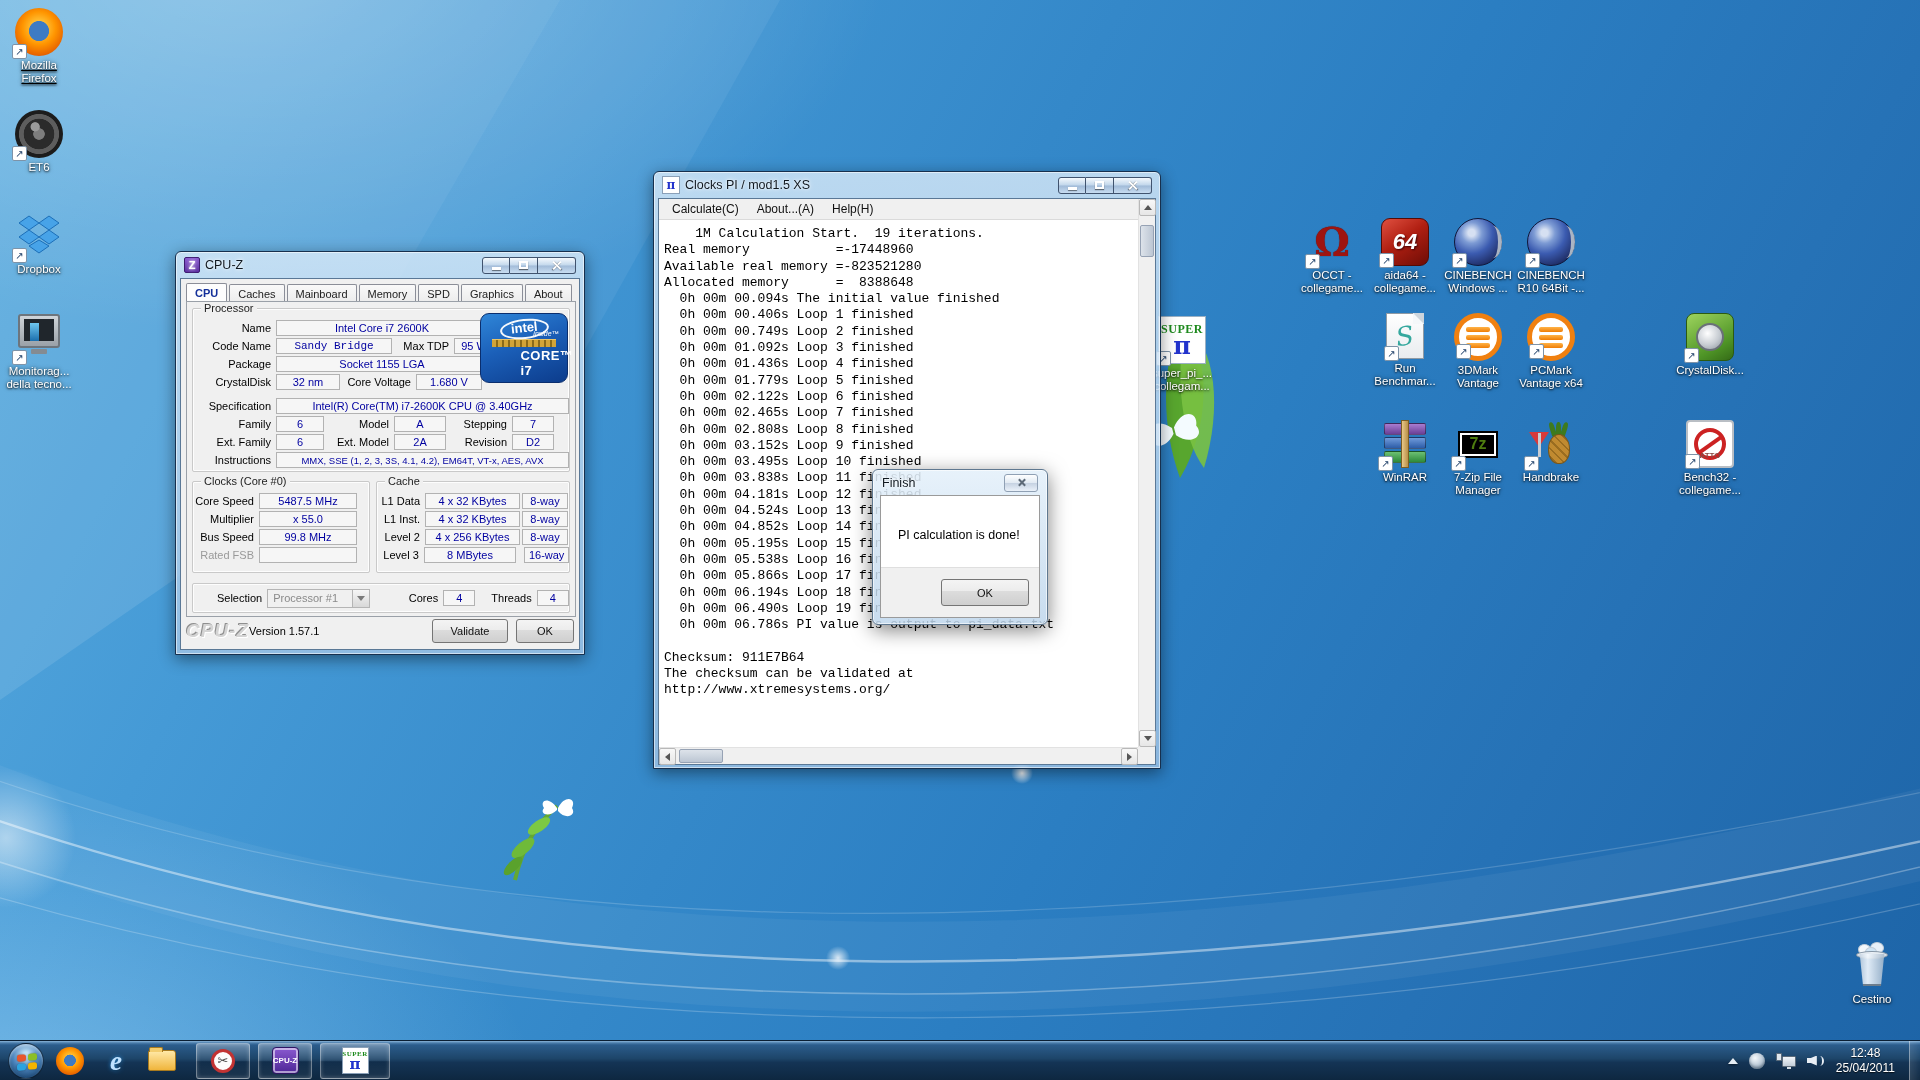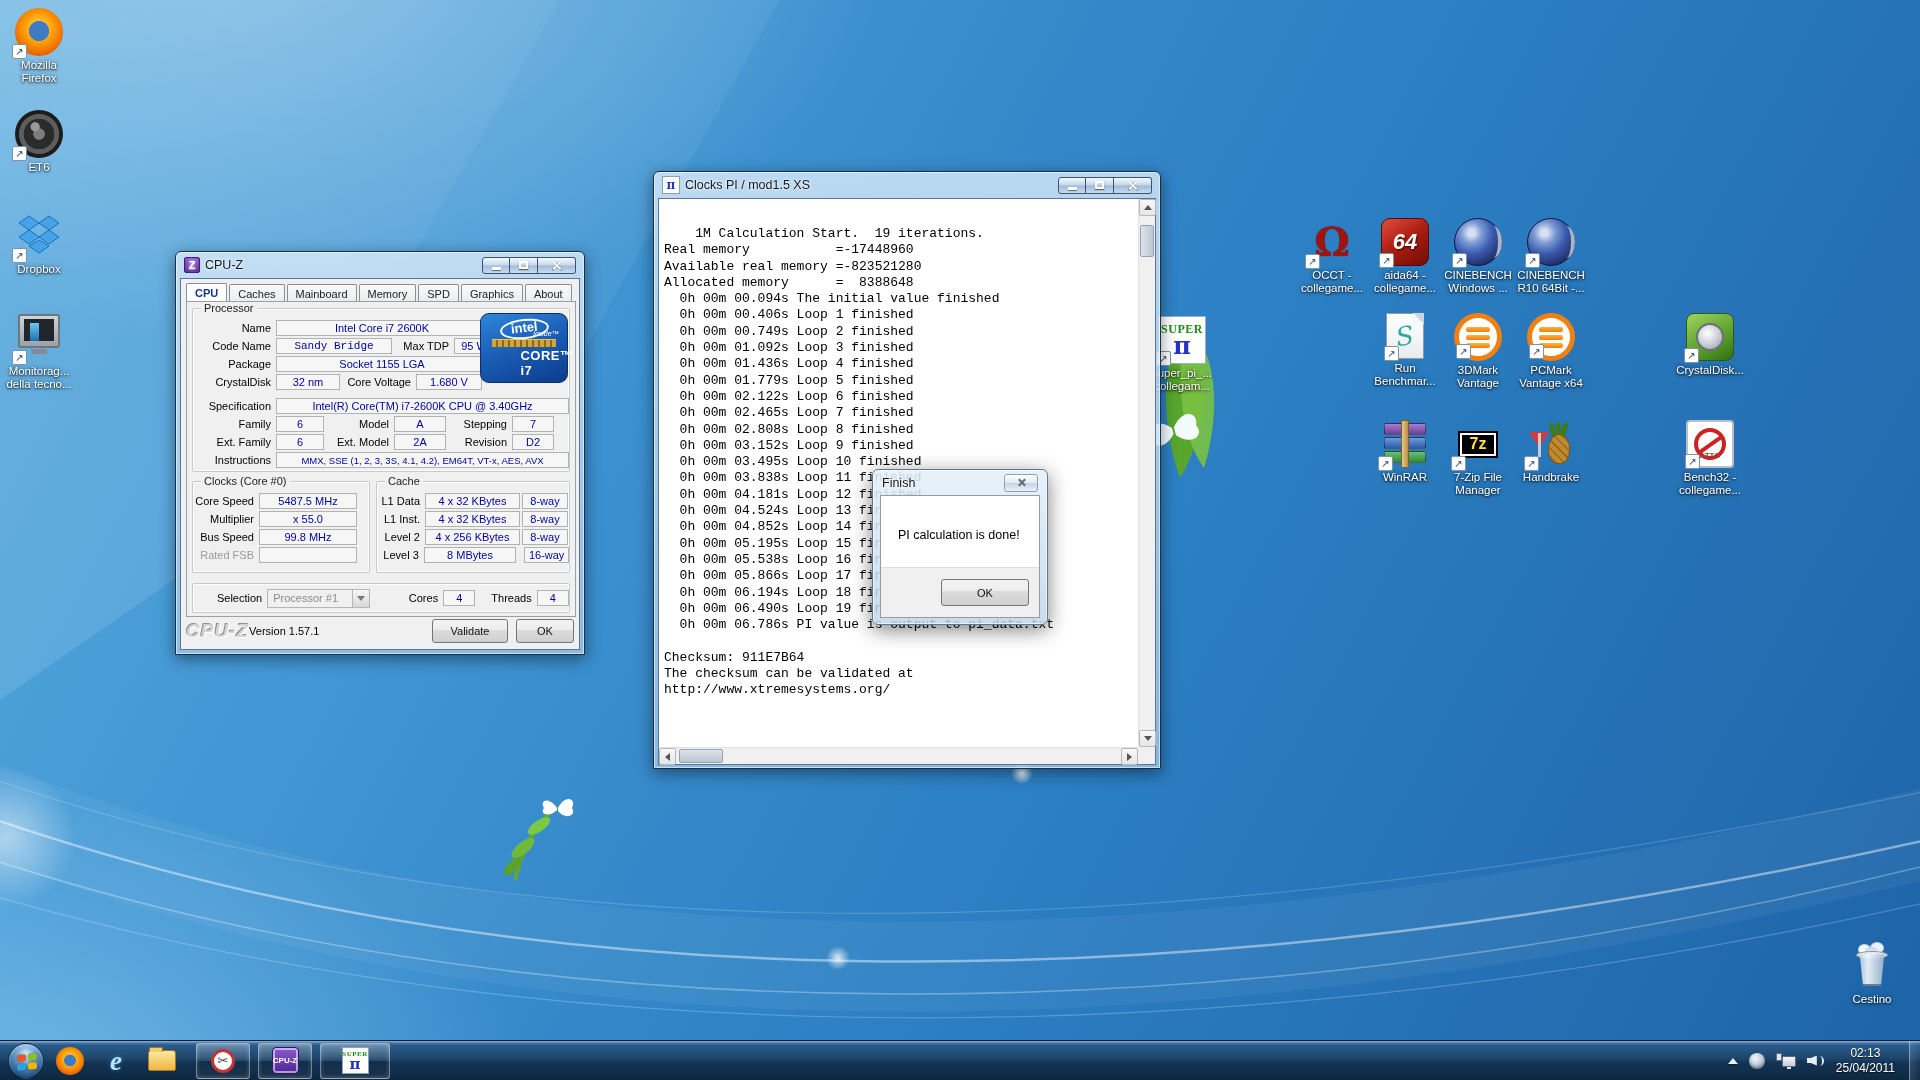--- a/index.html
+++ b/index.html
@@ -60,21 +60,21 @@
     background:radial-gradient(circle at 40% 35%, #ffffff, #c7ccd2 55%, #8b939b); border:2px solid #6a7078; }
   .icon-winrar { position:relative; }
   .book { position:absolute; left:3px; width:42px; height:12px; border-radius:2px; border:1px solid rgba(0,0,0,.4); }
   .book1 { top:3px;  background:linear-gradient(#a87cd0,#6a3f96); }
   .book2 { top:17px; background:linear-gradient(#6f9ada,#2d5da8); }
   .book3 { top:31px; background:linear-gradient(#6cc072,#2e8a3a); }
   .strap { position:absolute; left:20px; top:0; width:8px; height:48px; background:linear-gradient(90deg,#e8c88a,#b98f46);
            border:1px solid #7d5e24; }
   .icon-7z { display:flex; align-items:center; justify-content:center; }
   .sevenz-box { width:40px; height:27px; background:#000; border:2px solid #000; box-shadow:inset 0 0 0 2px #fff;
-    display:flex; align-items:center; justify-content:center; color:#fde047; font-weight:bold; font-size:16px; }
+    display:flex; align-items:center; justify-content:center; color:#4d7c0f; font-weight:bold; font-size:16px; }
   .icon-handbrake { position:relative; }
   .pine-body { position:absolute; right:5px; top:14px; width:22px; height:30px; border-radius:50% 50% 46% 46%;
     background:repeating-linear-gradient(45deg,#c08a30 0 4px,#9a6d20 4px 6px); border:1px solid #7a571a; }
   .pine-leaf { position:absolute; width:5px; height:14px; background:#3e7a1e; border-radius:40% 40% 0 0; top:2px; }
   .pl1 { right:20px; transform:rotate(-18deg); } .pl2 { right:14px; } .pl3 { right:8px; transform:rotate(18deg); }
   .cocktail { position:absolute; left:2px; top:12px; width:0; height:0;
     border-left:10px solid transparent; border-right:10px solid transparent; border-top:15px solid #d83a3a; }
   .cocktail::after { content:""; position:absolute; left:-1.5px; top:-14px; width:3px; height:24px; background:#c9cdd2; }
   .icon-atto { background:#fff; border:2px solid #b9bec4; border-radius:4px; display:flex; align-items:center; justify-content:center; position:relative; }
   .atto-circle { width:32px; height:32px; border:4px solid #cc2222; border-radius:50%; position:relative; }
@@ -287,21 +287,21 @@
       <ellipse cx="18" cy="48" rx="14" ry="6" fill="#6fba39" transform="rotate(-40 18 48)"></ellipse>
       <ellipse cx="34" cy="26" rx="13" ry="5.5" fill="#7cc943" transform="rotate(-35 34 26)"></ellipse>
       <ellipse cx="8" cy="66" rx="12" ry="5" fill="#5aa22c" transform="rotate(-45 8 66)"></ellipse>
       <g transform="translate(52,2)" fill="#ffffff">
         <path d="M0,6 C-8,-6 -18,-2 -13,6 C-18,12 -8,16 0,8 Z"></path>
         <path d="M1,6 C8,-8 20,-4 15,6 C20,14 8,18 1,9 Z"></path>
       </g>
     </g>
   </svg>
 
-  <div class="dcell" style="left:0px; top:8px;">
+  <div class="dcell" style="left:0px; top:8px;text-decoration:underline;">
     <div class="dicon icon-firefox">
         <span class="scut"></span>
       </div>
     <div class="dlabel">Mozilla
 Firefox</div>
   </div>
   <div class="dcell" style="left:0px; top:110px;">
     <div class="dicon icon-et6">
         <span class="scut"></span>
       </div>
@@ -628,20 +628,25 @@
           </div>
         <div class="cap">
             <div class="g-max"></div>
           </div>
         <div class="cap">
             <div class="g-x"></div>
           </div>
       </div>
     </div>
     <div class="client">
+      <div class="menubar">
+        <span class="mitem">Calculate(C)</span>
+        <span class="mitem">About...(A)</span>
+        <span class="mitem">Help(H)</span>
+      </div>
       <pre id="pi-out">    1M Calculation Start.  19 iterations.
 Real memory           =-17448960
 Available real memory =-823521280
 Allocated memory      =  8388648
   0h 00m 00.094s The initial value finished
   0h 00m 00.406s Loop 1 finished
   0h 00m 00.749s Loop 2 finished
   0h 00m 01.092s Loop 3 finished
   0h 00m 01.436s Loop 4 finished
   0h 00m 01.779s Loop 5 finished
@@ -746,20 +751,20 @@
             <div class="net-stand"></div>
         </div>
       </div>
       <div class="tray-item">
         <div class="spk">
             <div class="spk-body"></div>
             <div class="spk-wave"></div>
           </div>
       </div>
       <div id="clock">
-        <div>02:13</div>
+        <div>12:48</div>
         <div>25/04/2011</div>
       </div>
       <div id="show-desktop"></div>
     </div>
   </div>
 
 </div>
 
 </body></html>

